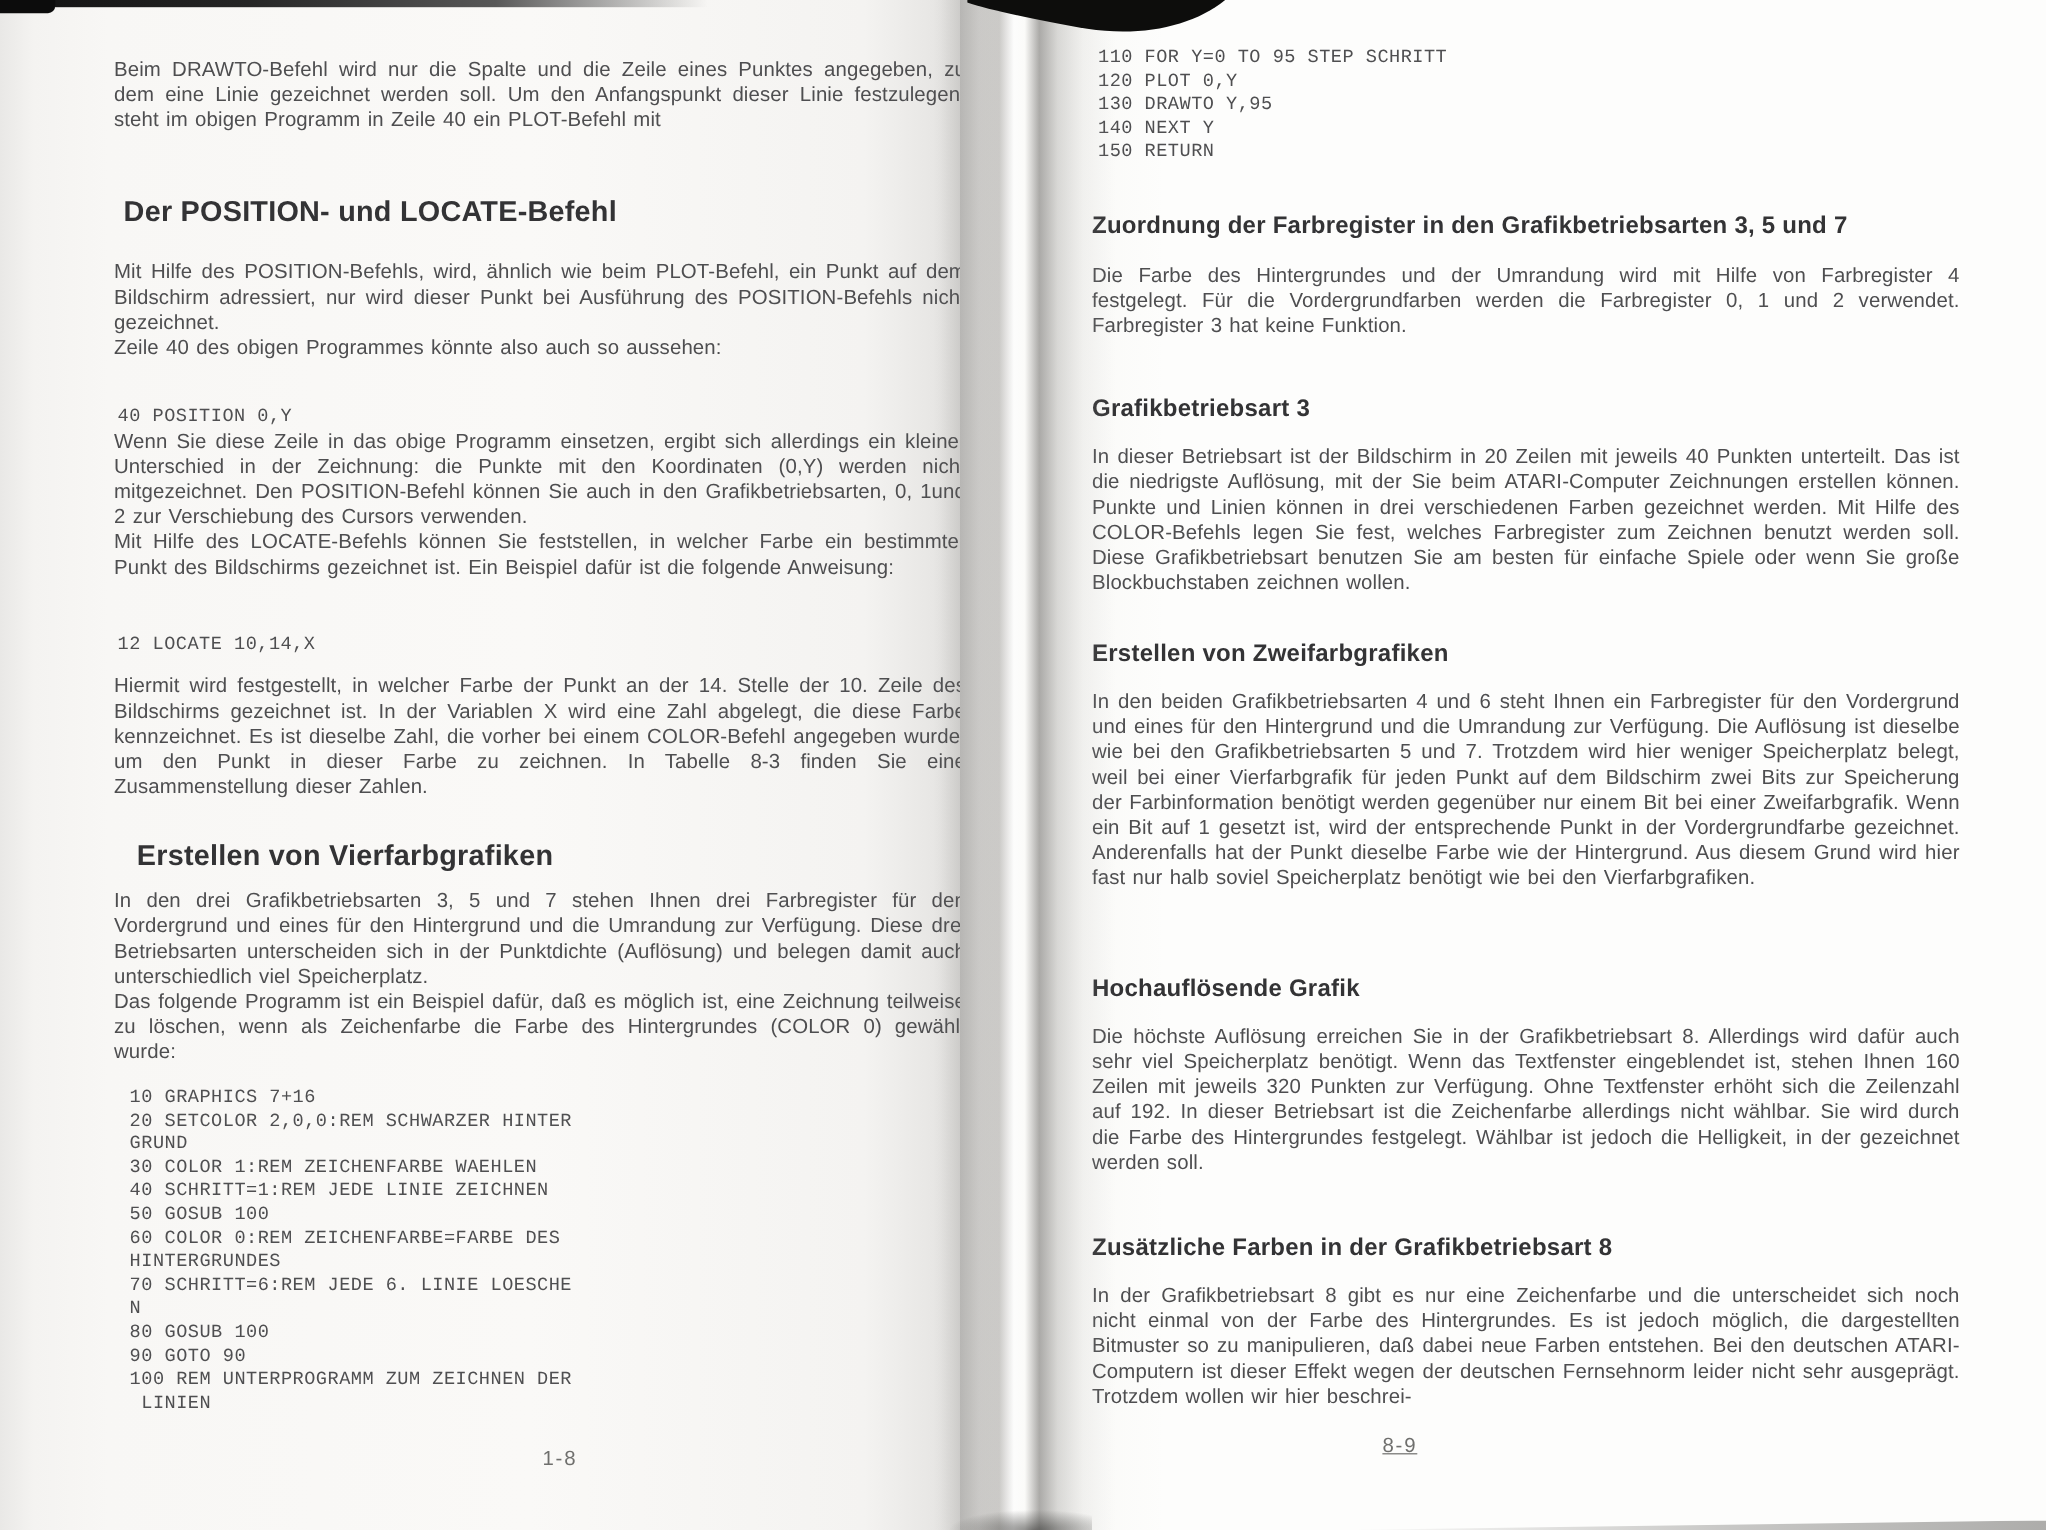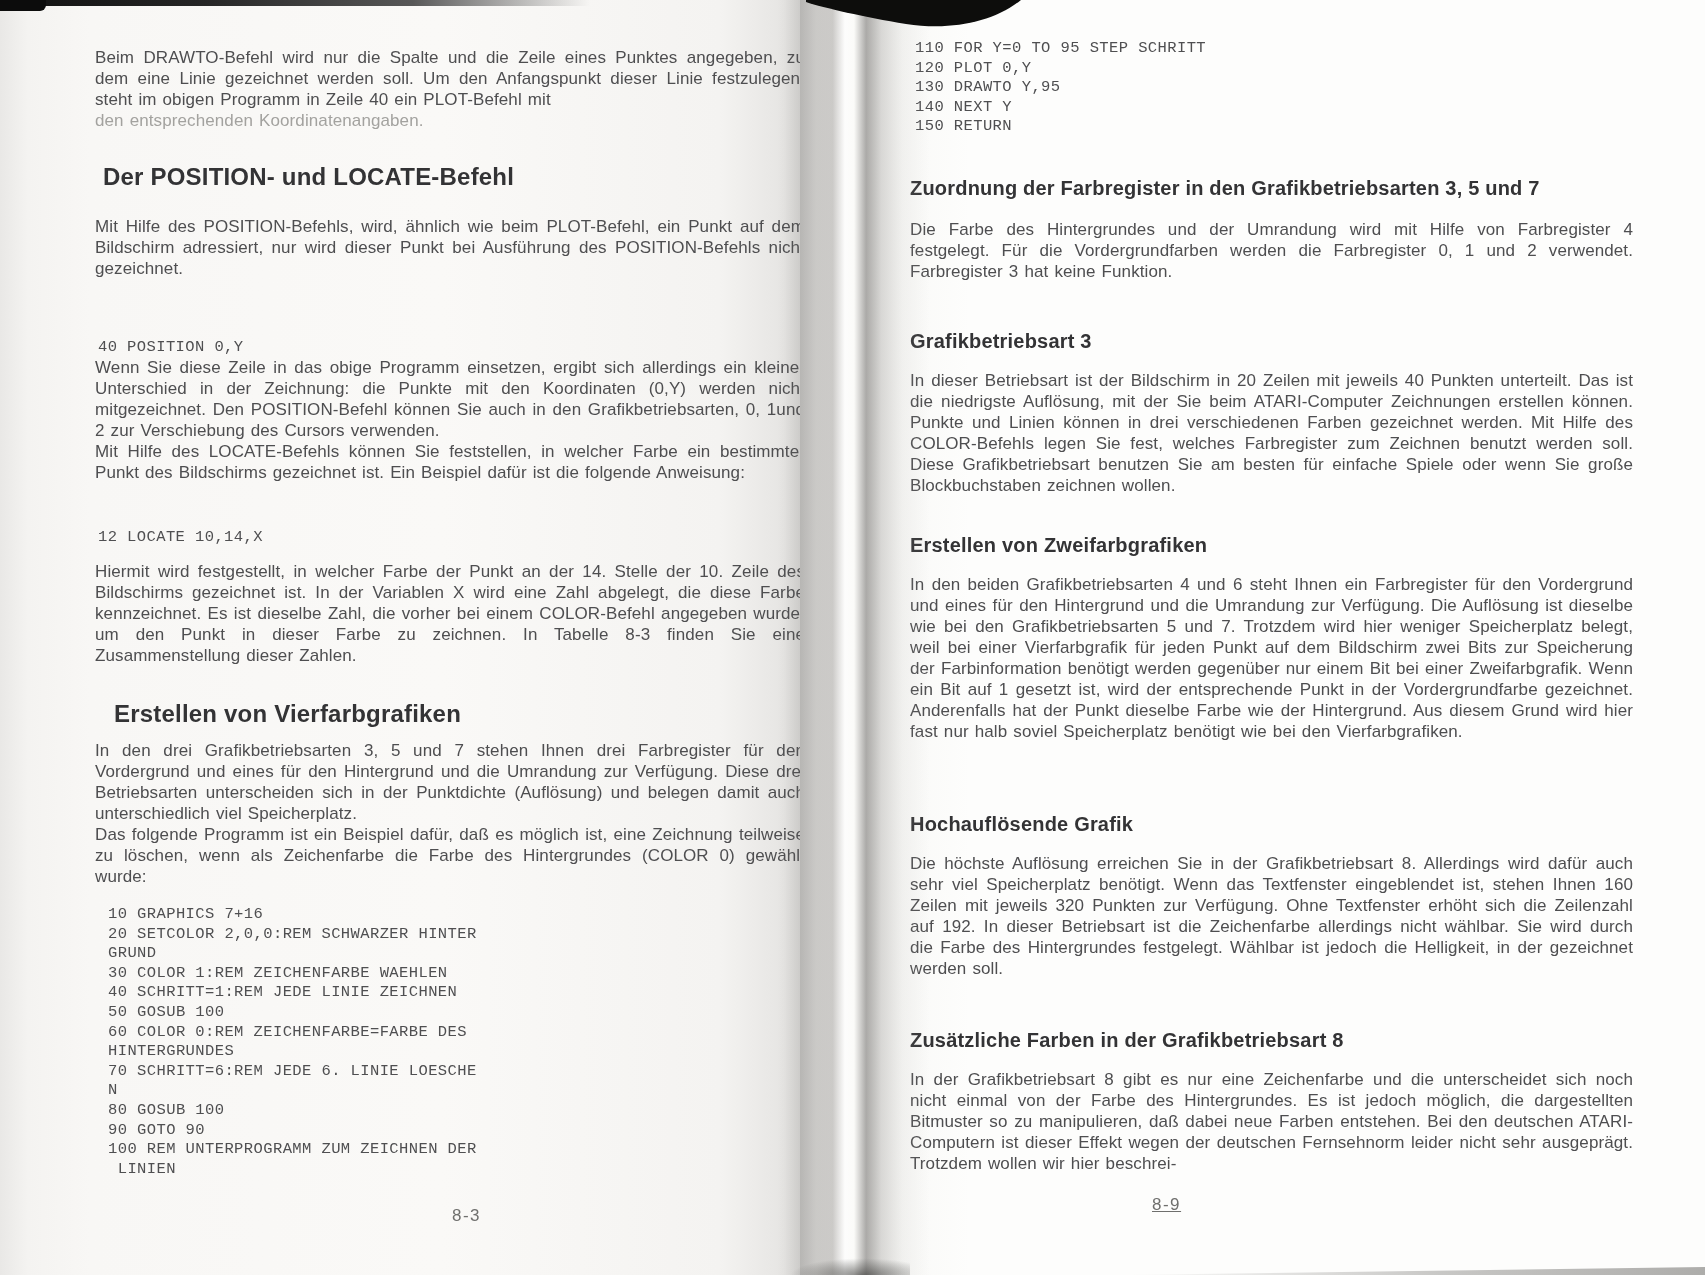--- a/index.html
+++ b/index.html
@@ -65,25 +65,25 @@
   }
   .pagenum { position:absolute; color:#6f6f6d; font-size:17px; letter-spacing:1.5px; }
 </style>
 </head>
 <body>
 
 <div class="scan">
 
   <div class="page page-left">
     <div class="t" style="left:95px; top:47px;  width:710px;">Beim DRAWTO-Befehl wird nur die Spalte und die Zeile eines Punktes angegeben, zu dem eine Linie gezeichnet werden soll. Um den Anfangspunkt dieser Linie festzulegen, steht im obigen Programm in Zeile 40 ein PLOT-Befehl mit</div>
-    <div class="t single fade" style="left:95px; top:110px; width:710px;">den entsprechenden Koordinatenangaben.</div>
 
     <div class="h" style="left:103px; top:163px;">Der POSITION- und LOCATE-Befehl</div>
 
     <div class="t" style="left:95px; top:216px; width:710px;">Mit Hilfe des POSITION-Befehls, wird, ähnlich wie beim PLOT-Befehl, ein Punkt auf dem Bildschirm adressiert, nur wird dieser Punkt bei Ausführung des POSITION-Befehls nicht gezeichnet.</div>
+    <div class="t single" style="left:95px; top:279px; width:710px;">Zeile 40 des obigen Programmes könnte also auch so aussehen:</div>
 
     <div class="code" style="left:98px; top:322px;margin-top:16px;">40 POSITION 0,Y</div>
 
     <div class="t" style="left:95px; top:357px; width:710px;">Wenn Sie diese Zeile in das obige Programm einsetzen, ergibt sich allerdings ein kleiner Unterschied in der Zeichnung: die Punkte mit den Koordinaten (0,Y) werden nicht mitgezeichnet. Den POSITION-Befehl können Sie auch in den Grafikbetriebsarten, 0, 1und 2 zur Verschiebung des Cursors verwenden.</div>
     <div class="t" style="left:95px; top:441px; width:710px;">Mit Hilfe des LOCATE-Befehls können Sie feststellen, in welcher Farbe ein bestimmter Punkt des Bildschirms gezeichnet ist. Ein Beispiel dafür ist die folgende Anweisung:</div>
 
     <div class="code" style="left:98px; top:528px;">12 LOCATE 10,14,X</div>
 
     <div class="t" style="left:95px; top:561px; width:710px;">Hiermit wird festgestellt, in welcher Farbe der Punkt an der 14. Stelle der 10. Zeile des Bildschirms gezeichnet ist. In der Variablen X wird eine Zahl abgelegt, die diese Farbe kennzeichnet. Es ist dieselbe Zahl, die vorher bei einem COLOR-Befehl angegeben wurde, um den Punkt in dieser Farbe zu zeichnen. In Tabelle 8-3 finden Sie eine Zusammenstellung dieser Zahlen.</div>
 
@@ -100,21 +100,21 @@
 50 GOSUB 100
 60 COLOR 0:REM ZEICHENFARBE=FARBE DES
 HINTERGRUNDES
 70 SCHRITT=6:REM JEDE 6. LINIE LOESCHE
 N
 80 GOSUB 100
 90 GOTO 90
 100 REM UNTERPROGRAMM ZUM ZEICHNEN DER
  LINIEN</div>
 
-    <div class="pagenum" style="left:452px; top:1206px;">8-3</div>
+    <div class="pagenum" style="left:452px; top:1206px;">1-8</div>
   </div>
 
   <div class="page page-right">
     <div class="code" style="left:115px; top:39px; width:520px;">110 FOR Y=0 TO 95 STEP SCHRITT
 120 PLOT 0,Y
 130 DRAWTO Y,95
 140 NEXT Y
 150 RETURN</div>
 
     <div class="h h-r" style="left:110px; top:177px;">Zuordnung der Farbregister in den Grafikbetriebsarten 3, 5 und 7</div>

